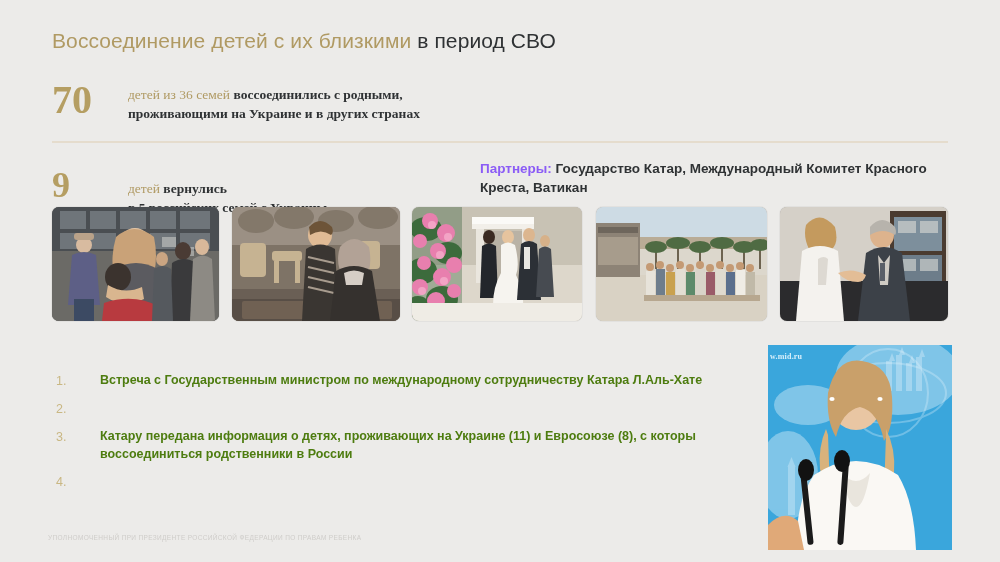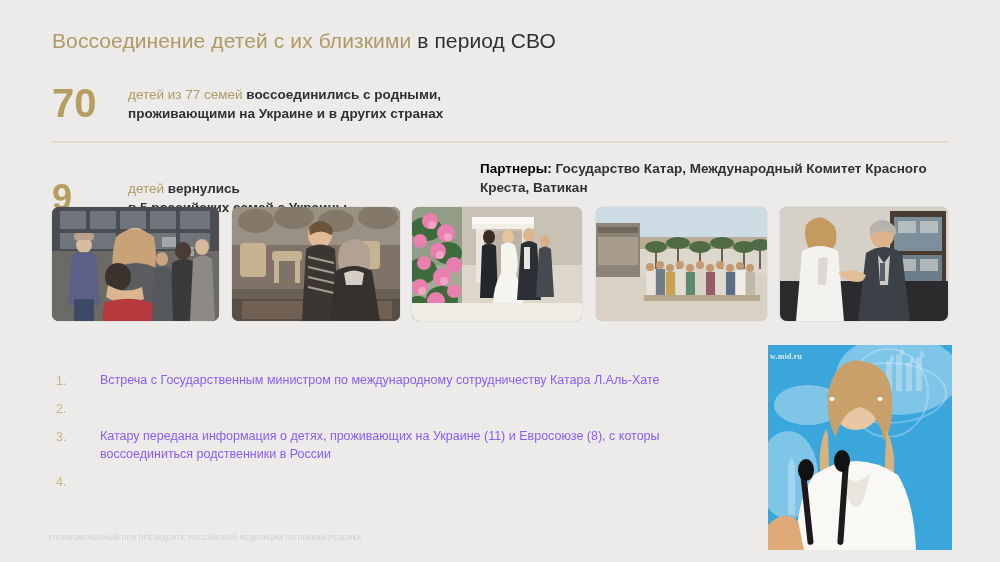--- a/index.html
+++ b/index.html
@@ -30,21 +30,22 @@
     letter-spacing: 0.1px;
     white-space: nowrap;
   }
   .title .gold { color: #b09a63; }
   .title .dark { color: #2f3234; }
 
   
   .stat-row {
     position: absolute;
     display: flex;
-    align-items: flex-end;
+    align-items: center;
+    font-family: Liberation Serif, serif;
   }
   .stat-70 { left: 52px; top: 76px; }
   .stat-9  { left: 52px; top: 153px; }
 
   .stat-num {
     color: #b59e62;
     font-size: 40px;
     font-weight: bold;
     line-height: 40px;
     width: 76px;
@@ -76,21 +77,21 @@
   .partners {
     position: absolute;
     left: 480px;
     top: 159px;
     width: 470px;
     font-size: 13.5px;
     line-height: 19px;
     color: #2f3234;
     font-weight: bold;
   }
-  .partners .gold { color: #000000; font-weight: bold; }
+  .partners .gold { color: #8b5cf6; font-weight: bold; }
 
   
   .photos {
     position: absolute;
     left: 52px;
     top: 207px;
     width: 896px;
     height: 114px;
   }
   .photo {
@@ -134,22 +135,22 @@
   .li-num {
     flex: 0 0 44px;
     color: #c9b783;
     font-size: 12.5px;
     line-height: 18px;
     padding-top: 1px;
   }
   .li-text {
     font-size: 12.5px;
     line-height: 18px;
-    color: #8b5cf6;
-    font-weight: normal;
+    color: #4d7c0f;
+    font-weight: bold;
     white-space: pre-line;
   }
 
   
   .footer {
     position: absolute;
     left: 48px;
     top: 534px;
     font-size: 6.5px;
     letter-spacing: 0.35px;
@@ -184,21 +185,21 @@
 
 <div class="slide">
 
   <div class="title">
     <span class="gold">Воссоединение детей с их близкими</span><span class="dark"> в период СВО</span>
   </div>
 
   <div class="stat-row stat-70">
     <div class="stat-num">70</div>
     <div class="stat-text">
-      <span class="gold">детей из 77 семей </span><span class="bold">воссоединились с родными,</span><br>
+      <span class="gold">детей из 36 семей </span><span class="bold">воссоединились с родными,</span><br>
       <span class="bold">проживающими на Украине и в других странах</span>
     </div>
   </div>
 
   <div class="divider"></div>
 
   <div class="stat-row stat-9">
     <div class="stat-num">9</div>
     <div class="stat-text">
       <span class="gold">детей </span><span class="bold">вернулись</span><br>

